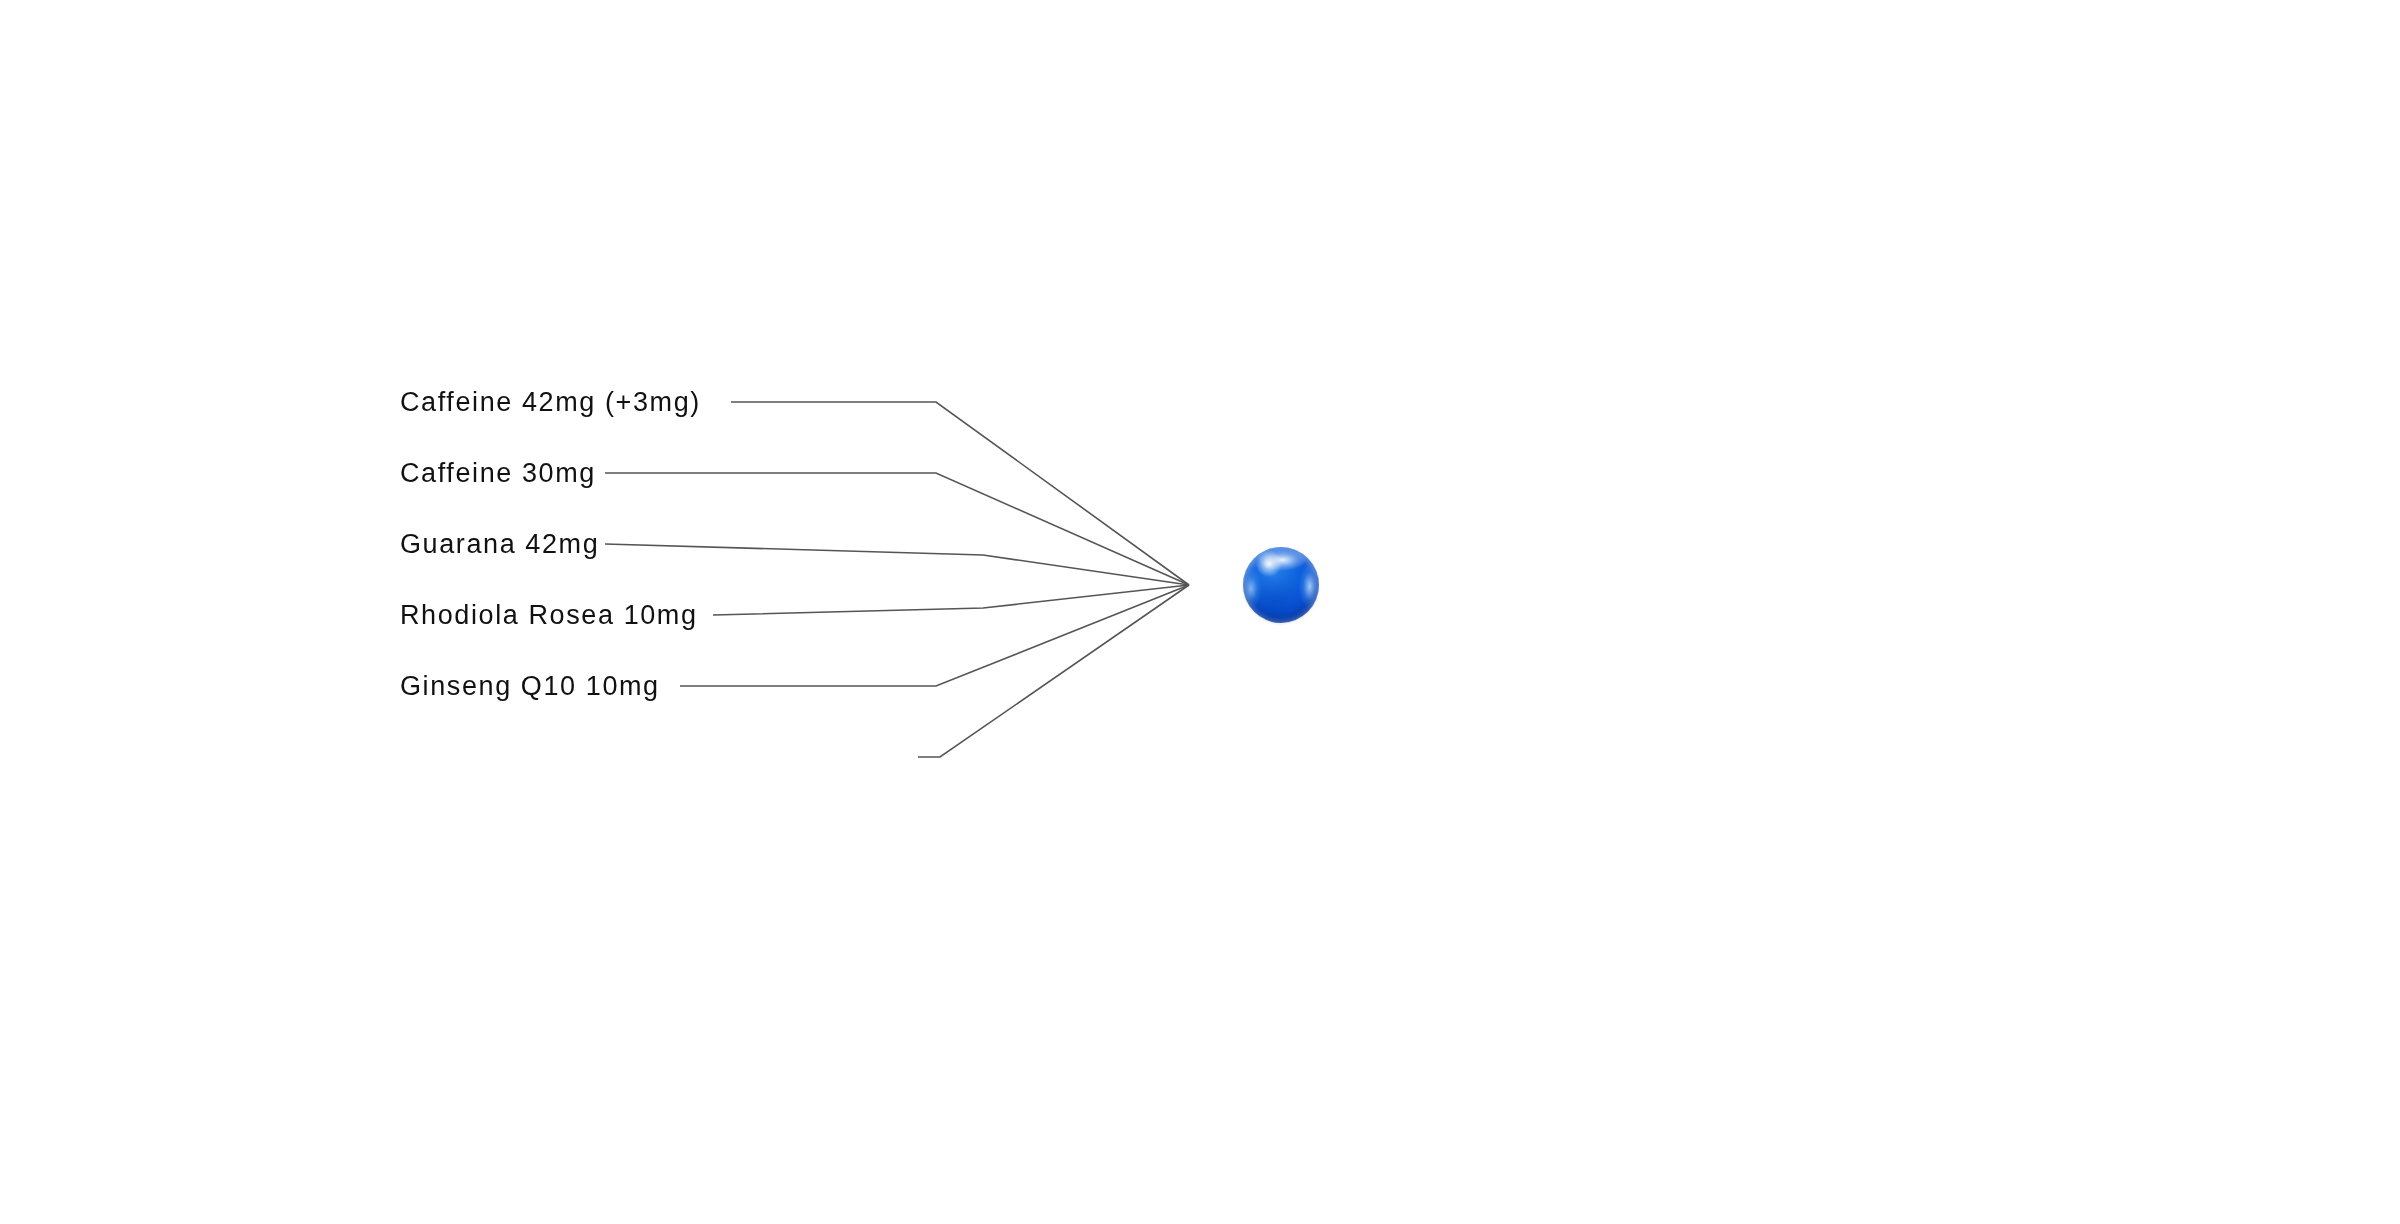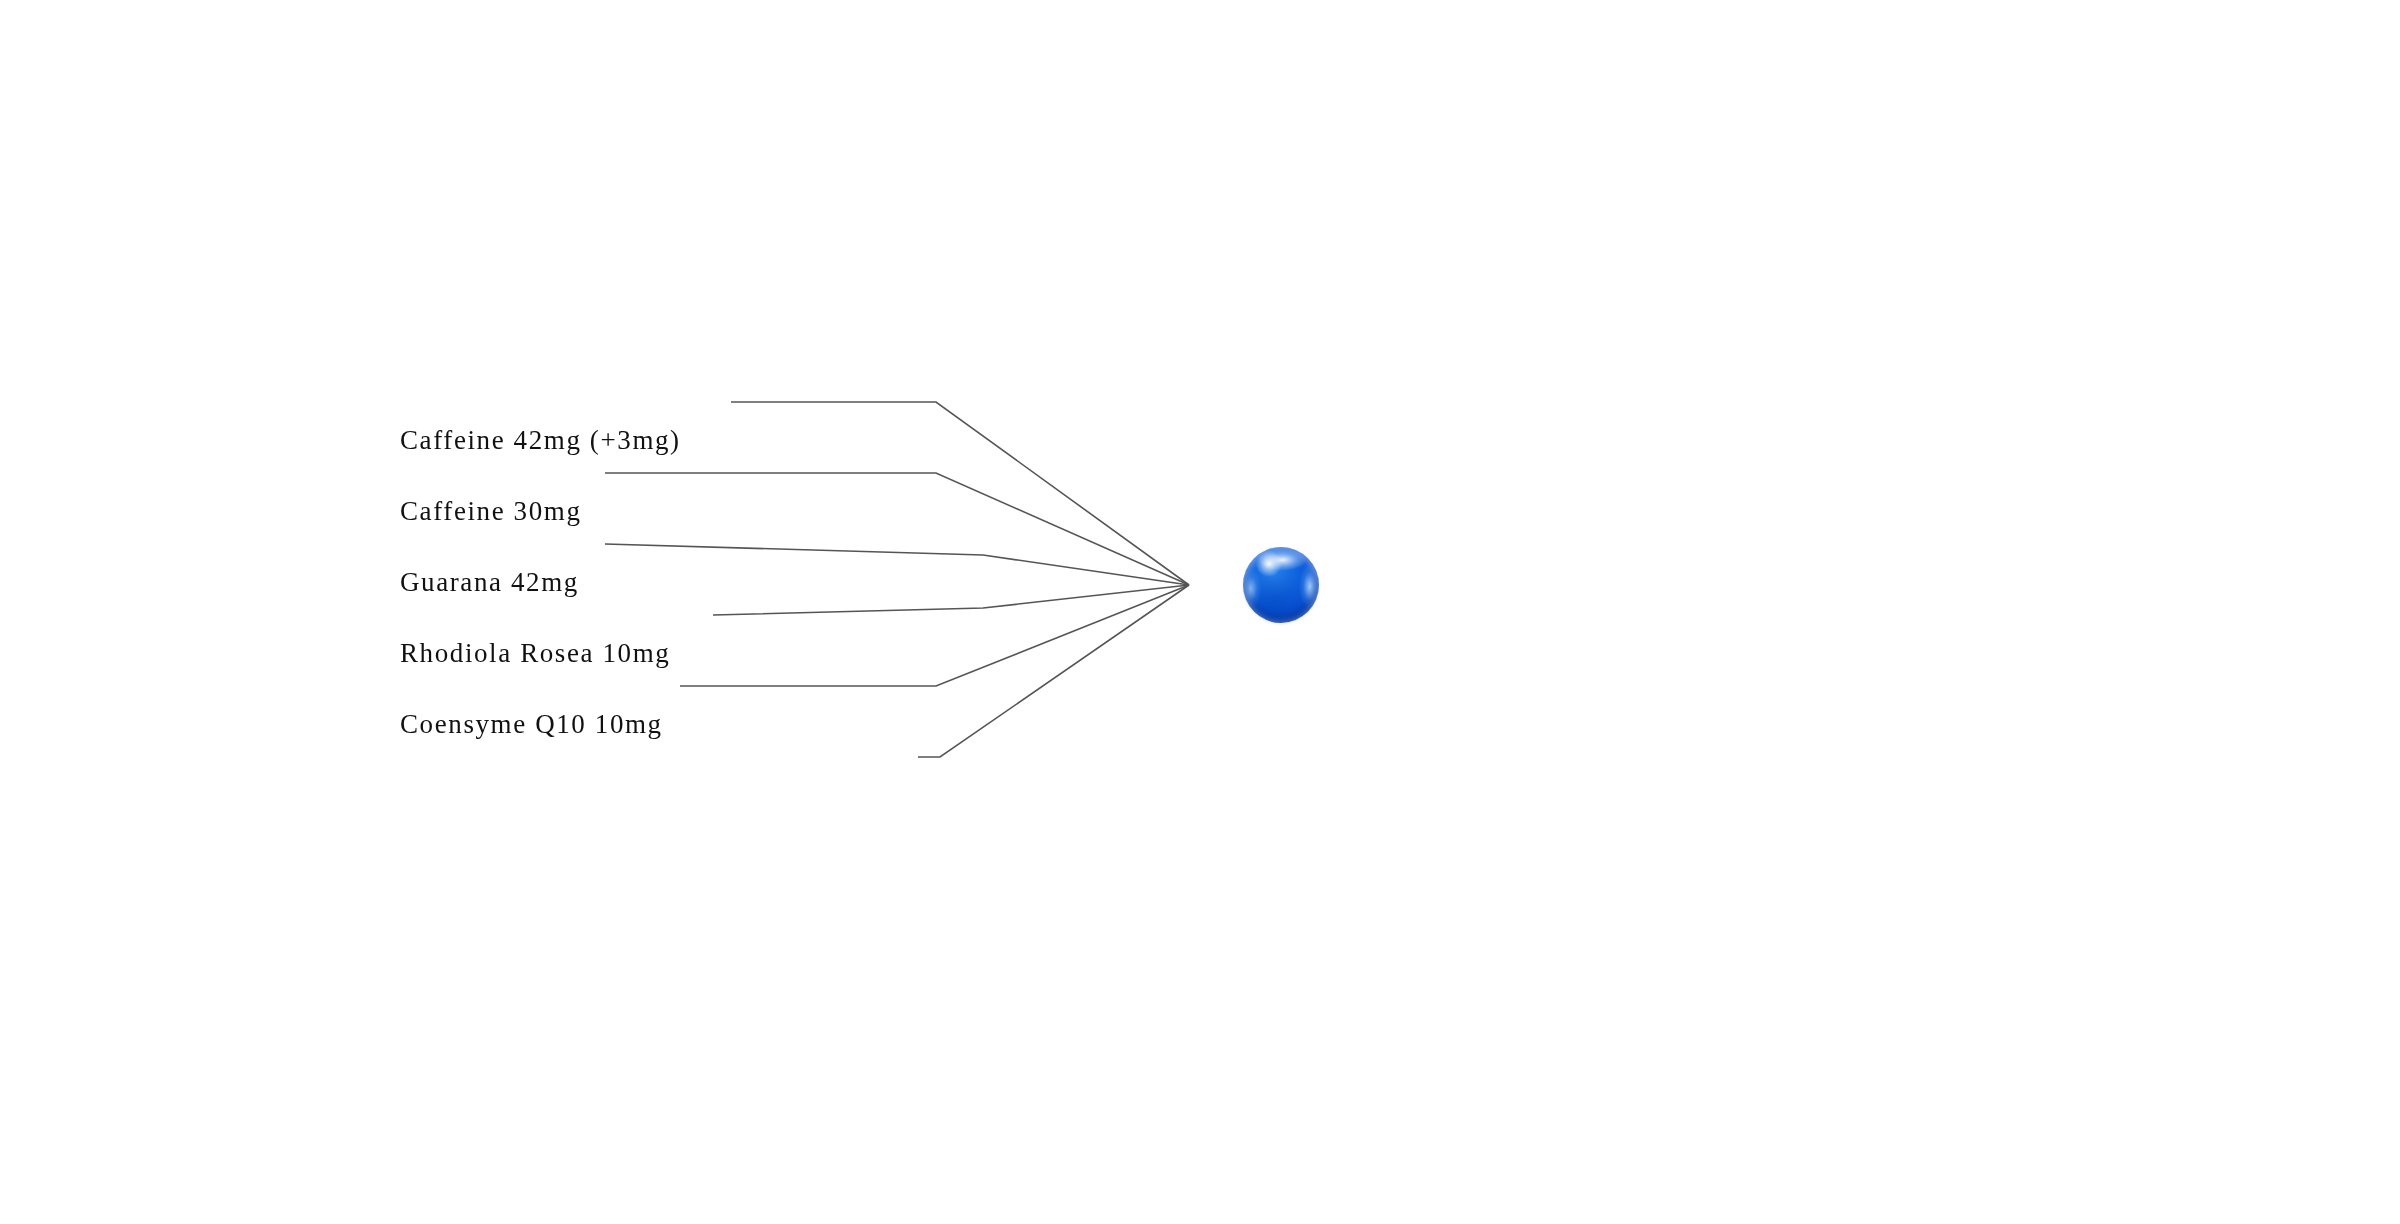--- a/index.html
+++ b/index.html
@@ -24,27 +24,26 @@
     position: absolute;
     left: 0;
     top: 0;
     width: 2400px;
     height: 1224px;
   }
   .label {
     position: absolute;
     left: 400px;
     white-space: nowrap;
-    font-family: Liberation Serif, serif;
+    font-family: Liberation Sans, sans-serif;
     font-size: 27px;
     letter-spacing: 1.6px;
     color: #111111;
     line-height: 1;
     transform: translateY(-50%);
-    margin-top: 38px;
   }
   #capsule-sphere {
     position: absolute;
     left: 1243px;
     top: 547px;
     width: 76px;
     height: 76px;
     border-radius: 50%;
     background:
       radial-gradient(circle at 34% 22%, rgba(255,255,255,0.95) 0%, rgba(255,255,255,0.55) 7%, rgba(255,255,255,0.0) 17%),
@@ -84,17 +83,17 @@
       <polyline points="713,615 983,608 1189,585"></polyline>
       <polyline points="680,686 936,686 1189,585"></polyline>
       <polyline points="918,757 940,757 1189,585"></polyline>
     </g>
   </svg>
 
   <div class="label" style="top:402px">Caffeine 42mg (+3mg)</div>
   <div class="label" style="top:473px">Caffeine 30mg</div>
   <div class="label" style="top:544px">Guarana 42mg</div>
   <div class="label" style="top:615px">Rhodiola Rosea 10mg</div>
-  <div class="label" style="top:686px">Coensyme Q10 10mg</div>
+  <div class="label" style="top:686px">Ginseng Q10 10mg</div>
 
   <div id="capsule-sphere"></div>
 
 </div>
 
 </body></html>

